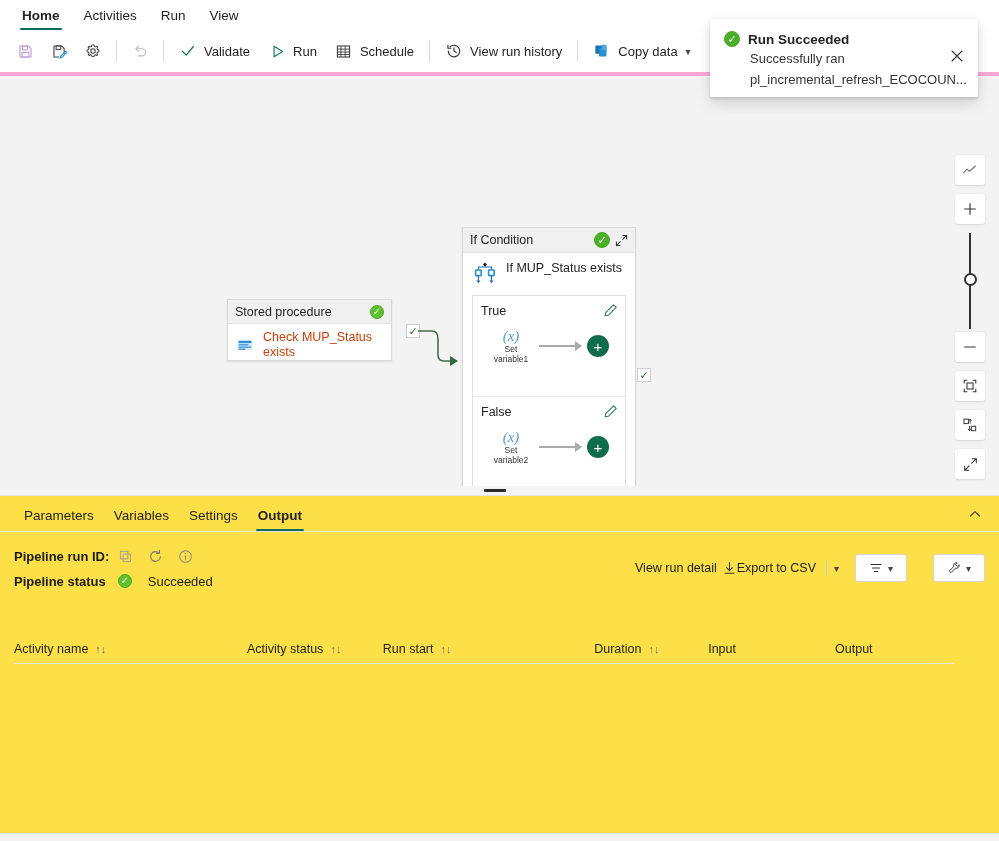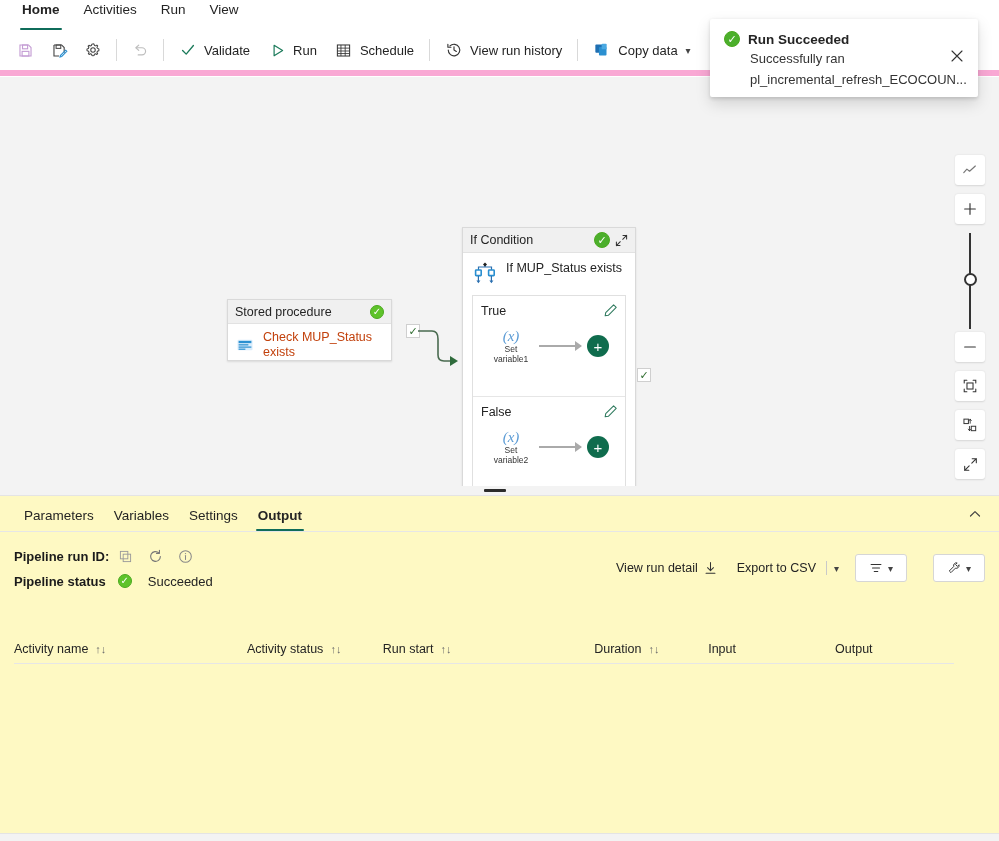--- a/index.html
+++ b/index.html
@@ -15,38 +15,38 @@
   #app { position: relative; width: 999px; height: 841px; background:#fff; }
 
   
   .ribbon-tabs {
     position: absolute; top: 0; left: 0; width: 999px; height: 30px;
     background: #ffffff;
     display: flex; align-items: flex-end; padding-left: 10px;
   }
   .ribbon-tab {
     position: relative;
-    padding: 0 12px 12px 12px;
+    padding: 0 12px 6px 12px;
     font-size: 13.5px;
     color: #242424;
     cursor: pointer;
     line-height: 16px;
   }
   .ribbon-tab.active { font-weight: 600; }
   .ribbon-tab.active::after {
     content: ""; position: absolute; left: 10px; right: 10px; bottom: 0;
     height: 2.5px; background: #0f6c5a; border-radius: 2px;
   }
 
   
   .cmdbar {
     position: absolute; top: 30px; left: 0; width: 999px; height: 46px;
     background: #ffffff;
     display: flex; align-items: center; padding-left: 8px;
-    border-bottom: 6px solid #f9a8d4;
+    border-bottom: 4px solid #f9a8d4;
   }
   .cmd {
     display: flex; align-items: center; gap: 7px;
     height: 32px; padding: 0 9px; border-radius: 4px;
     cursor: pointer; white-space: nowrap; font-size: 13px; color:#242424;
   }
   .cmd.icon-only { padding: 0 8px; }
   .cmd.disabled { color: #b8b8b8; cursor: default; }
   .sep { width: 1px; height: 22px; background: #d9d9d9; margin: 0 6px; }
   .ico { display:inline-flex; align-items:center; justify-content:center; width:18px; height:18px; flex:none;}
@@ -163,21 +163,21 @@
   .splitter {
     position: absolute; top: 486px; left: 0; width: 999px; height: 10px;
     background: #f3f3f3; border-bottom: 1px solid #e4e4e4;
   }
   .splitter .grip {
     position:absolute; left: 484px; top: 3px; width: 22px; height: 3px;
     background: #2b2b2b; border-radius: 1px; cursor: ns-resize;
   }
 
   
-  .panel { position: absolute; top: 496px; left: 0; width: 999px; height: 337px; background:#fef9c3; }
+  .panel { position: absolute; top: 496px; left: 0; width: 999px; height: 337px; background:#fde047; }
   .panel-tabs {
     position: relative; height: 36px; display:flex; align-items:flex-end;
     padding-left: 14px; border-bottom: 1px solid #e6e6e6;
   }
   .ptab { position: relative; padding: 0 10px 8px 10px; font-size: 13.5px; cursor: pointer; color:#242424; }
   .ptab.active { font-weight: 600; }
   .ptab.active::after {
     content:""; position:absolute; left: 8px; right: 8px; bottom: 0; height: 2.5px;
     background: #0f6c5a; border-radius: 2px;
   }
@@ -550,21 +550,21 @@
         <span class="k">Pipeline status</span>
         <span class="succ" style="margin-left:4px;">✓</span>
         <span class="v" style="margin-left:8px;">Succeeded</span>
       </div>
     </div>
 
     <div class="actions">
       <div class="link-act">
         <span>View run detail</span>
       </div>
-      <div class="link-act" style="gap:20px;margin-left:-4px;">
+      <div class="link-act" style="gap:1px;margin-left:-4px;">
         <span class="ico" style="width:13px;height:13px;">
           <svg width="13" height="14" viewBox="0 0 14 15">
             <path d="M7 1.5v8.6M3.8 7.2L7 10.4l3.2-3.2M2.2 13.2h9.6" fill="none" stroke="#333" stroke-width="1.1" stroke-linecap="round" stroke-linejoin="round"></path>
           </svg>
         </span>
         <span>Export to CSV</span>
       </div>
       <div class="vsep"></div>
       <div class="link-act" style="margin-left:-4px;">
         <span class="chev">▾</span>

